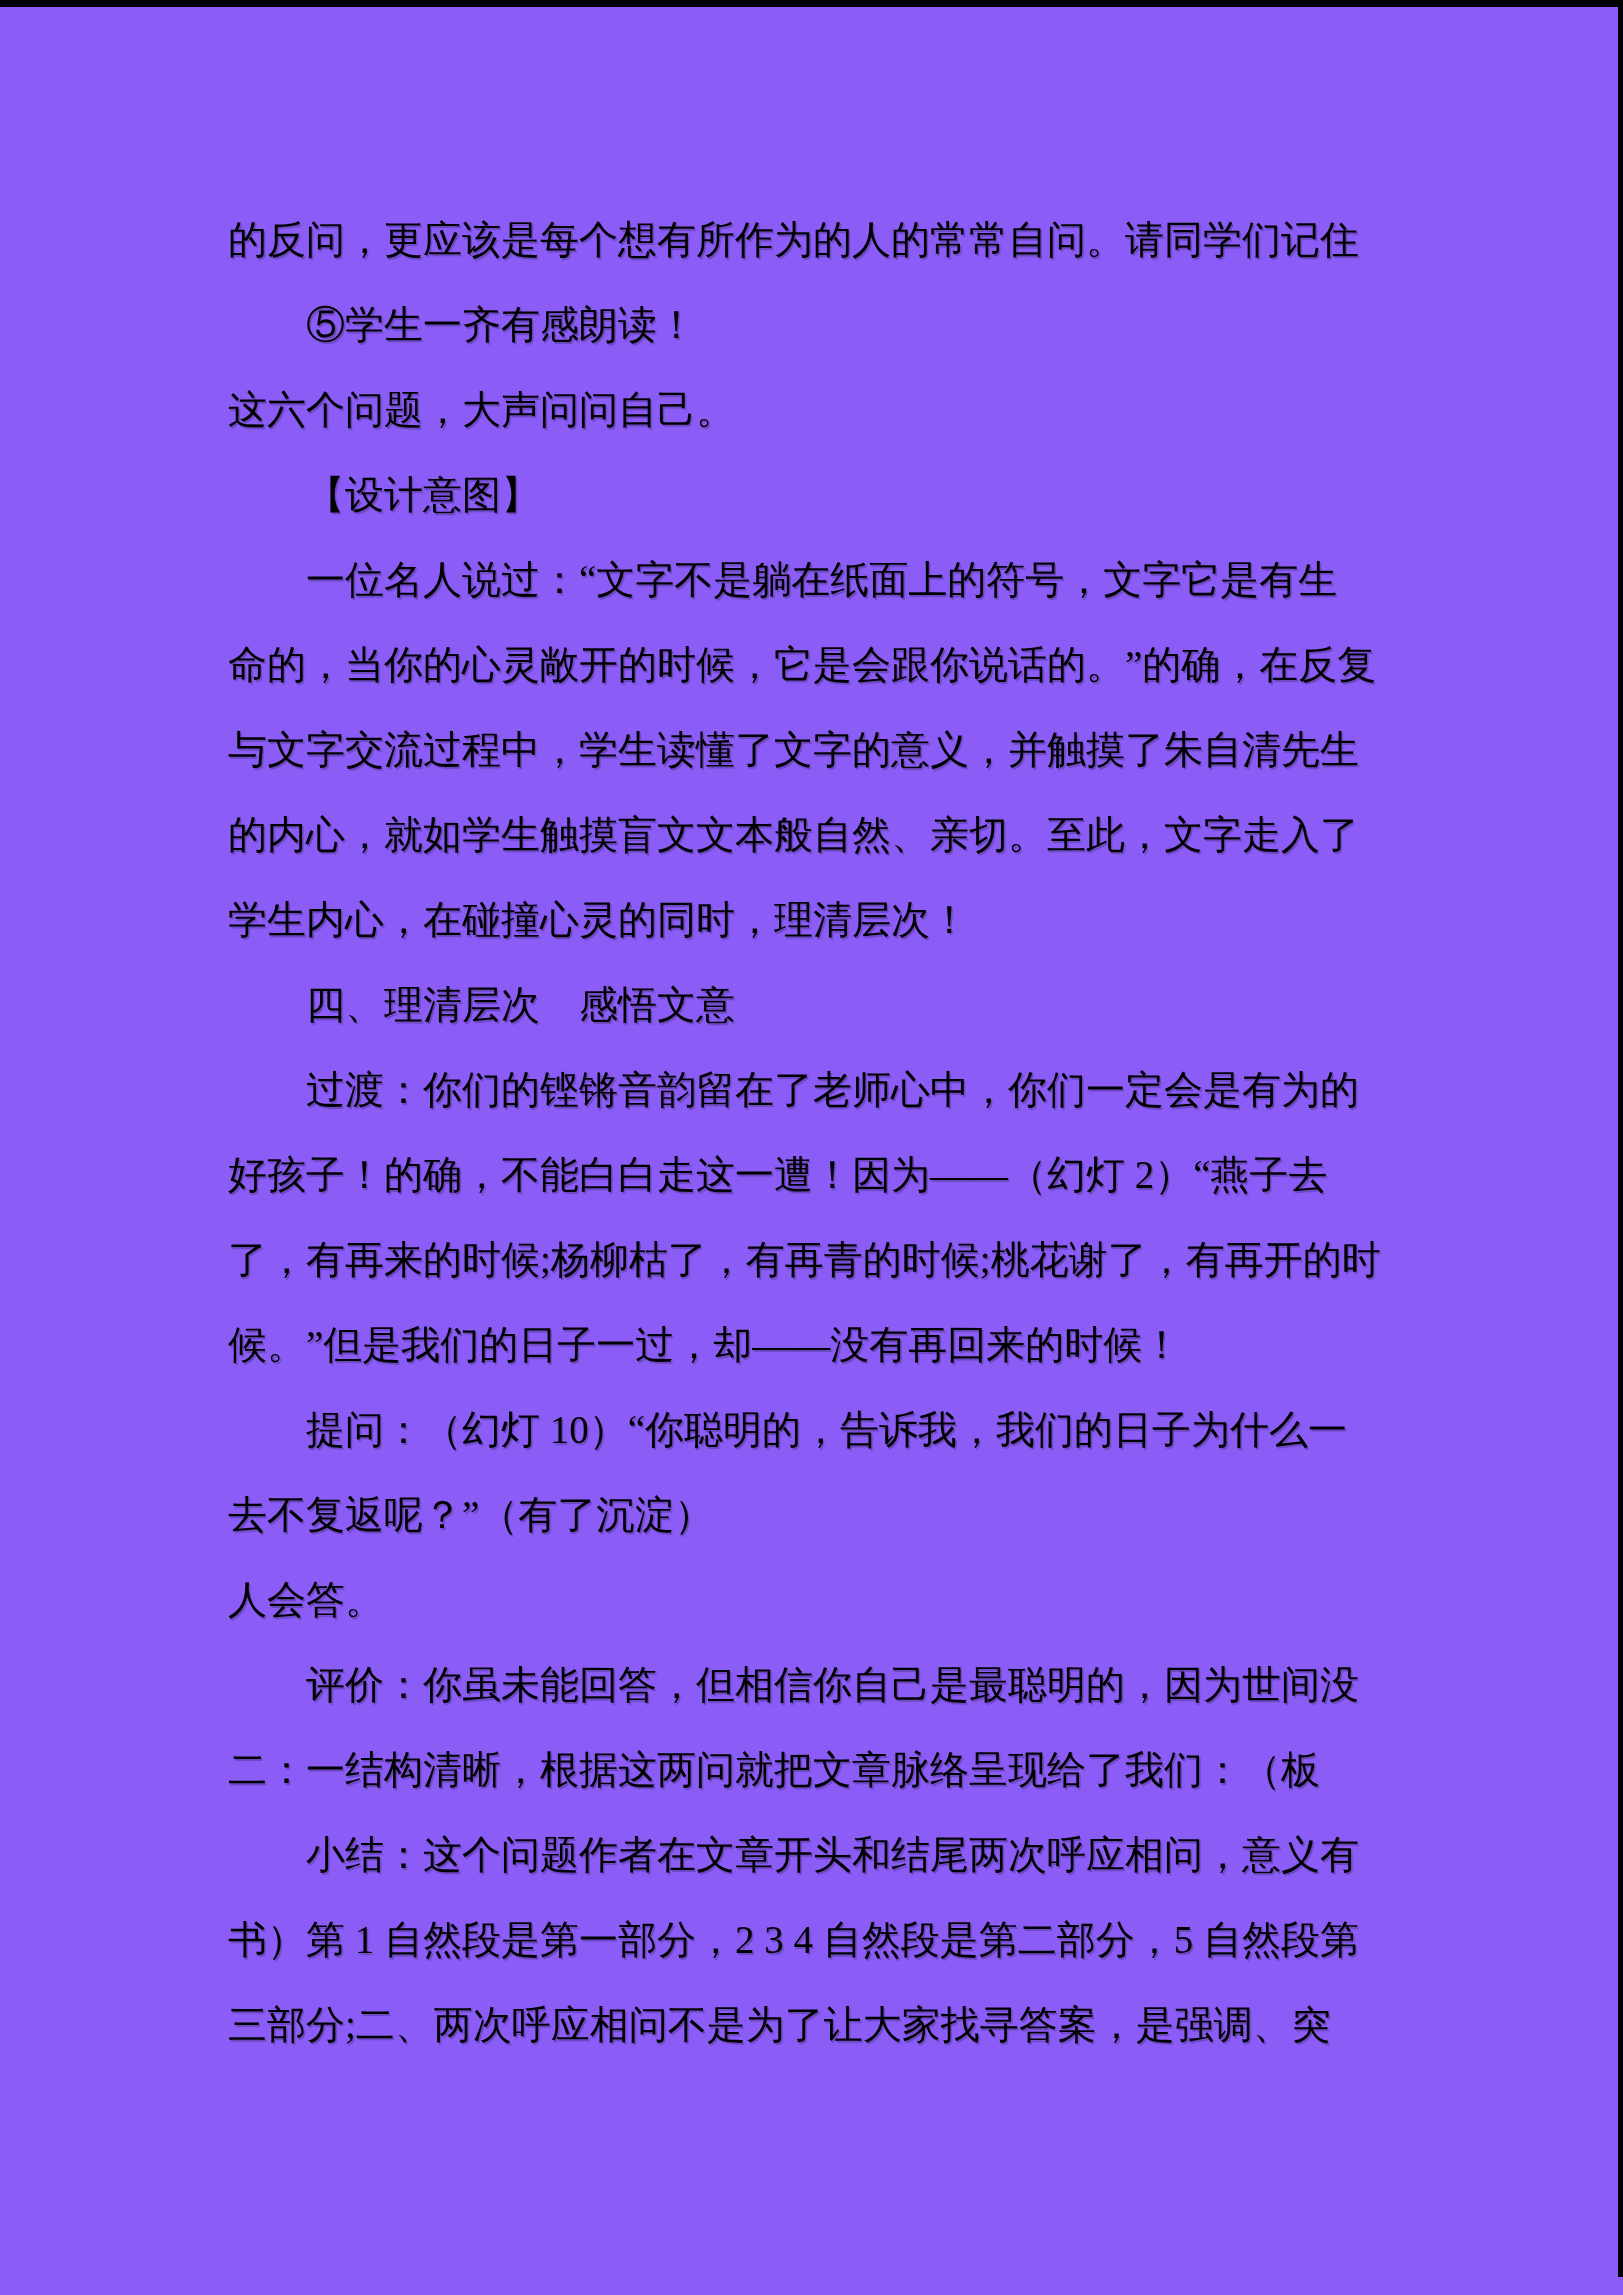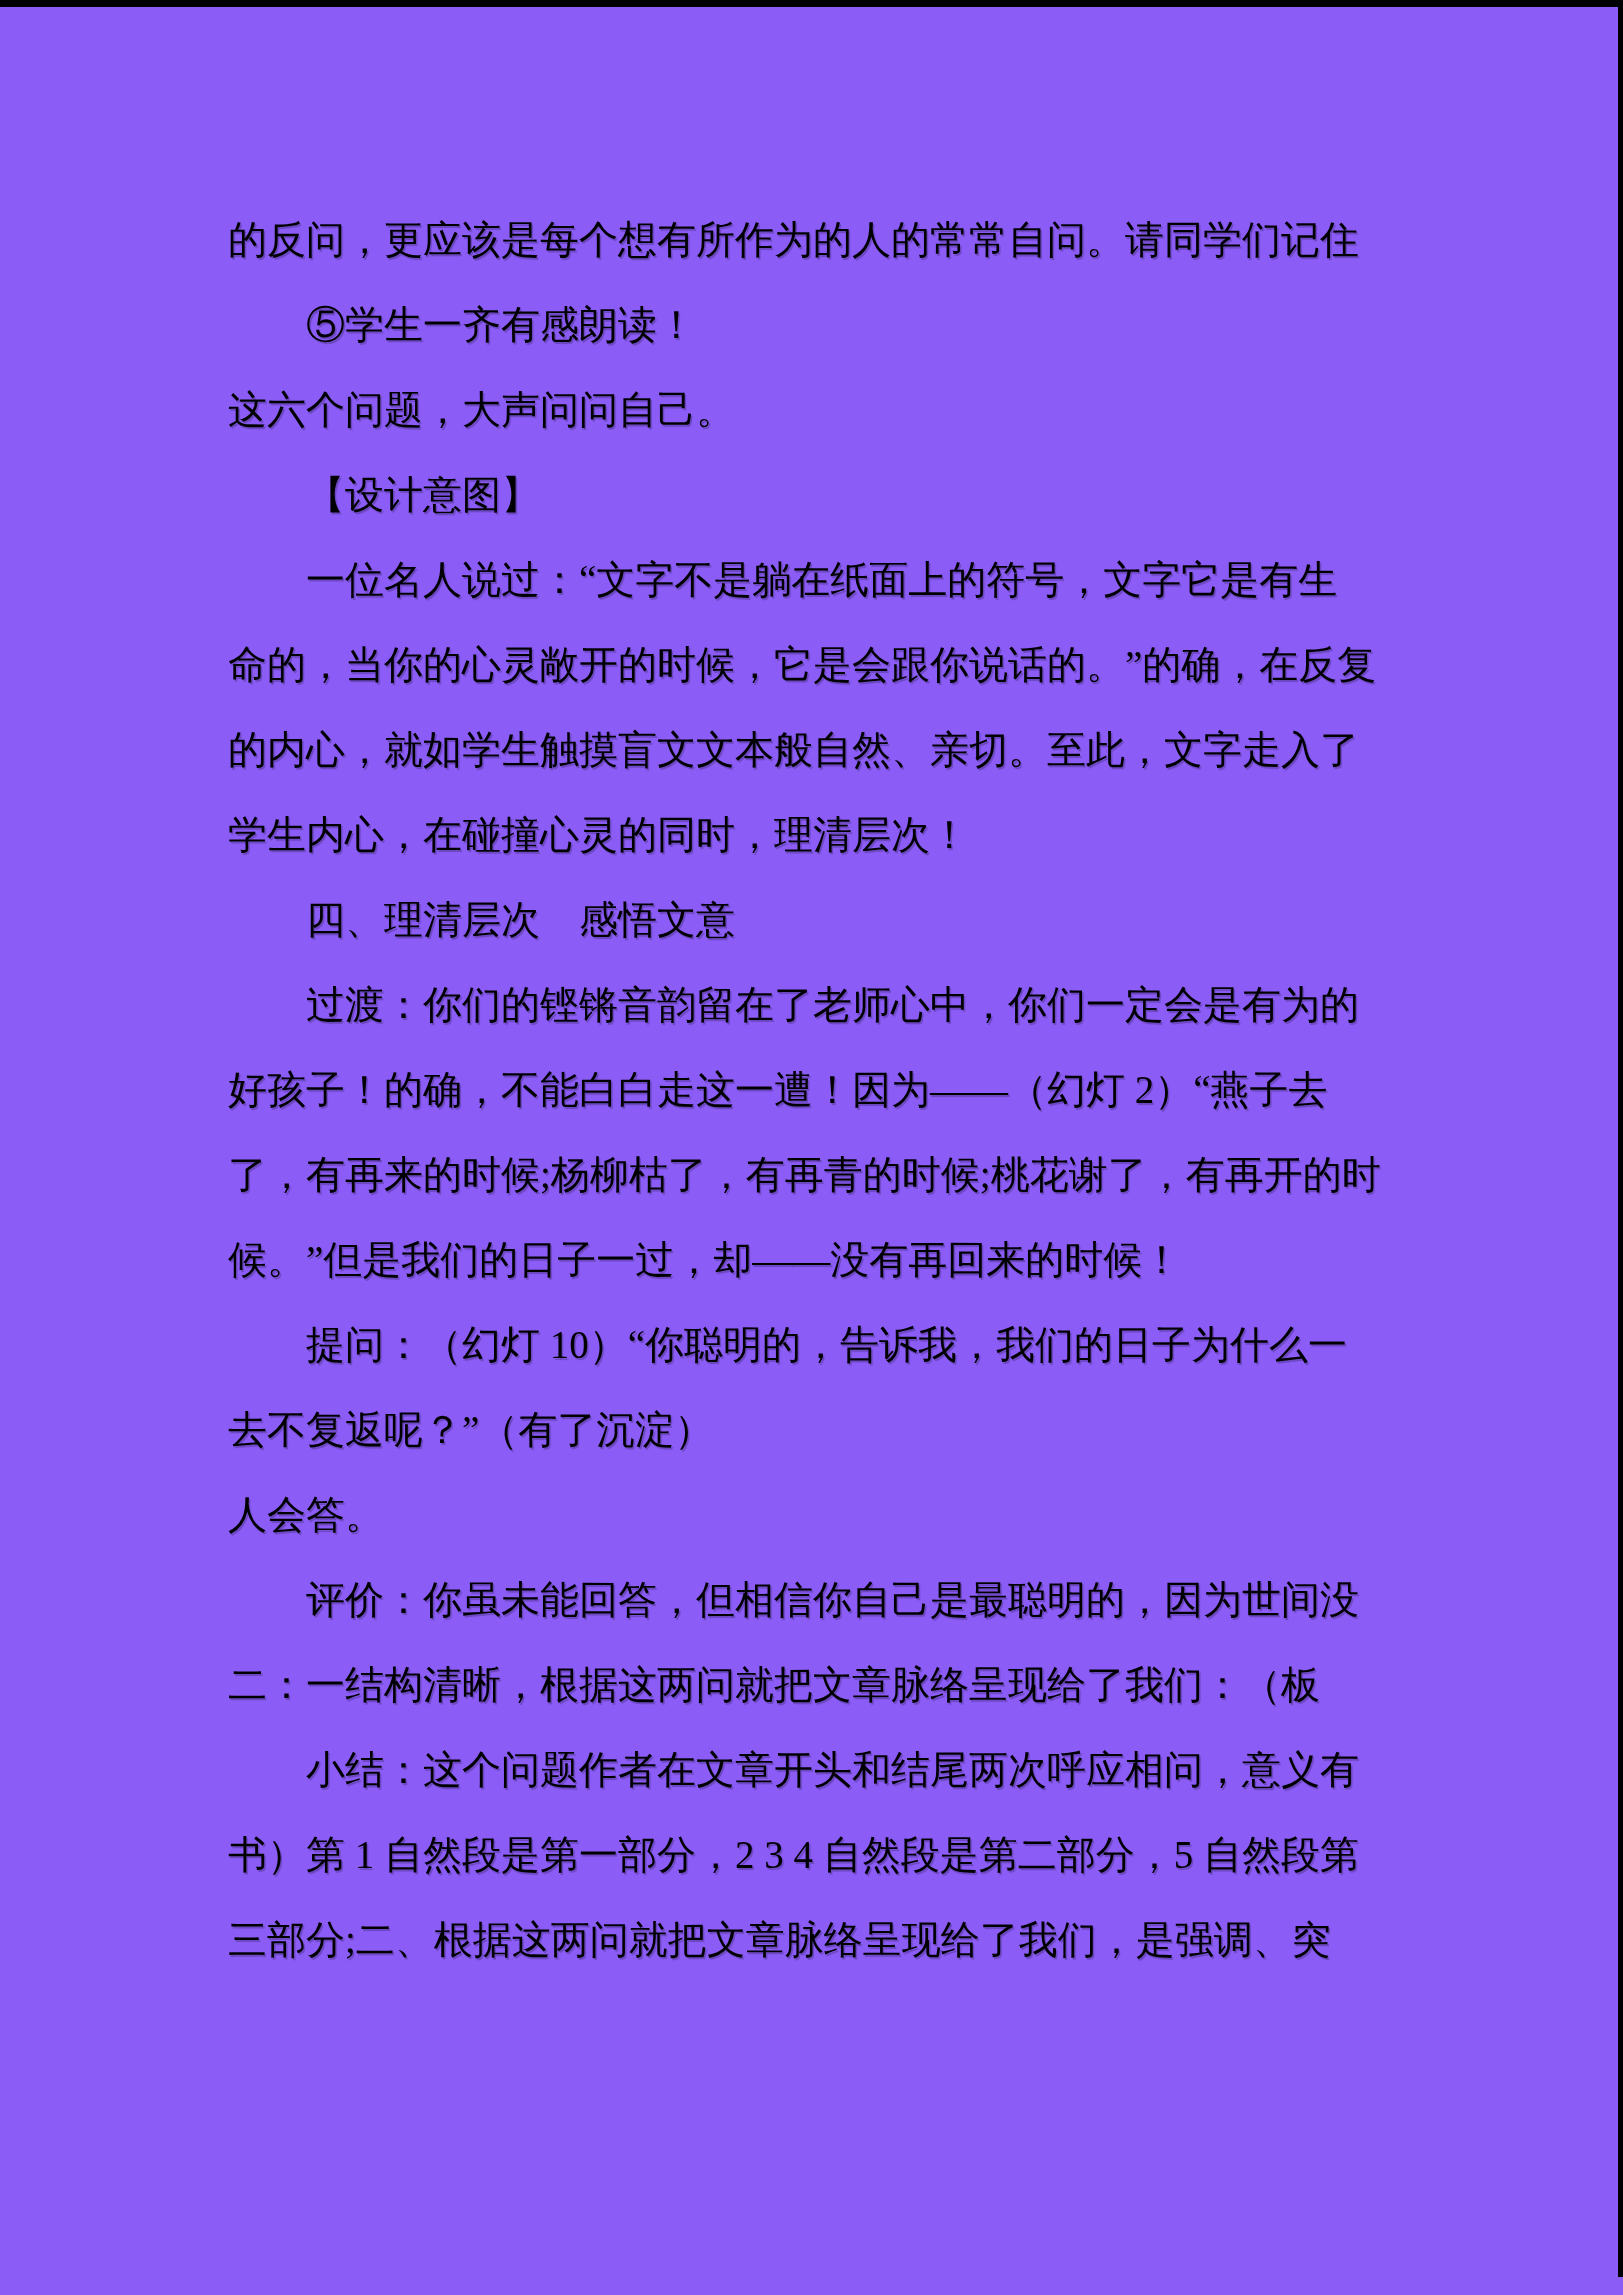--- a/index.html
+++ b/index.html
@@ -55,30 +55,31 @@
 <div id="page">
   <div class="scan-bar-top"></div>
   <div class="scan-bar-right"></div>
   <div class="text-block">
       <div class="line">的反问，更应该是每个想有所作为的人的常常自问。请同学们记住</div>
       <div class="line indent">⑤学生一齐有感朗读！</div>
       <div class="line">这六个问题，大声问问自己。</div>
       <div class="line indent">【设计意图】</div>
       <div class="line indent">一位名人说过：“文字不是躺在纸面上的符号，文字它是有生</div>
       <div class="line">命的，当你的心灵敞开的时候，它是会跟你说话的。”的确，在反复</div>
+      <div class="line">与文字交流过程中，学生读懂了文字的意义，并触摸了朱自清先生</div>
       <div class="line">的内心，就如学生触摸盲文文本般自然、亲切。至此，文字走入了</div>
       <div class="line">学生内心，在碰撞心灵的同时，理清层次！</div>
       <div class="line indent">四、理清层次　感悟文意</div>
       <div class="line indent">过渡：你们的铿锵音韵留在了老师心中，你们一定会是有为的</div>
       <div class="line">好孩子！的确，不能白白走这一遭！因为——（幻灯 2）“燕子去</div>
       <div class="line">了，有再来的时候;杨柳枯了，有再青的时候;桃花谢了，有再开的时</div>
       <div class="line">候。”但是我们的日子一过，却——没有再回来的时候！</div>
       <div class="line indent">提问：（幻灯 10）“你聪明的，告诉我，我们的日子为什么一</div>
       <div class="line">去不复返呢？”（有了沉淀）</div>
       <div class="line">人会答。</div>
       <div class="line indent">评价：你虽未能回答，但相信你自己是最聪明的，因为世间没</div>
       <div class="line">二：一结构清晰，根据这两问就把文章脉络呈现给了我们：（板</div>
       <div class="line indent">小结：这个问题作者在文章开头和结尾两次呼应相问，意义有</div>
       <div class="line">书）第 1 自然段是第一部分，2 3 4 自然段是第二部分，5 自然段第</div>
-      <div class="line">三部分;二、根据这两问就把文章脉络呈现给了我们，是强调、突</div>
+      <div class="line">三部分;二、两次呼应相问不是为了让大家找寻答案，是强调、突</div>
     </div>
 </div>
 
 
 </body></html>

